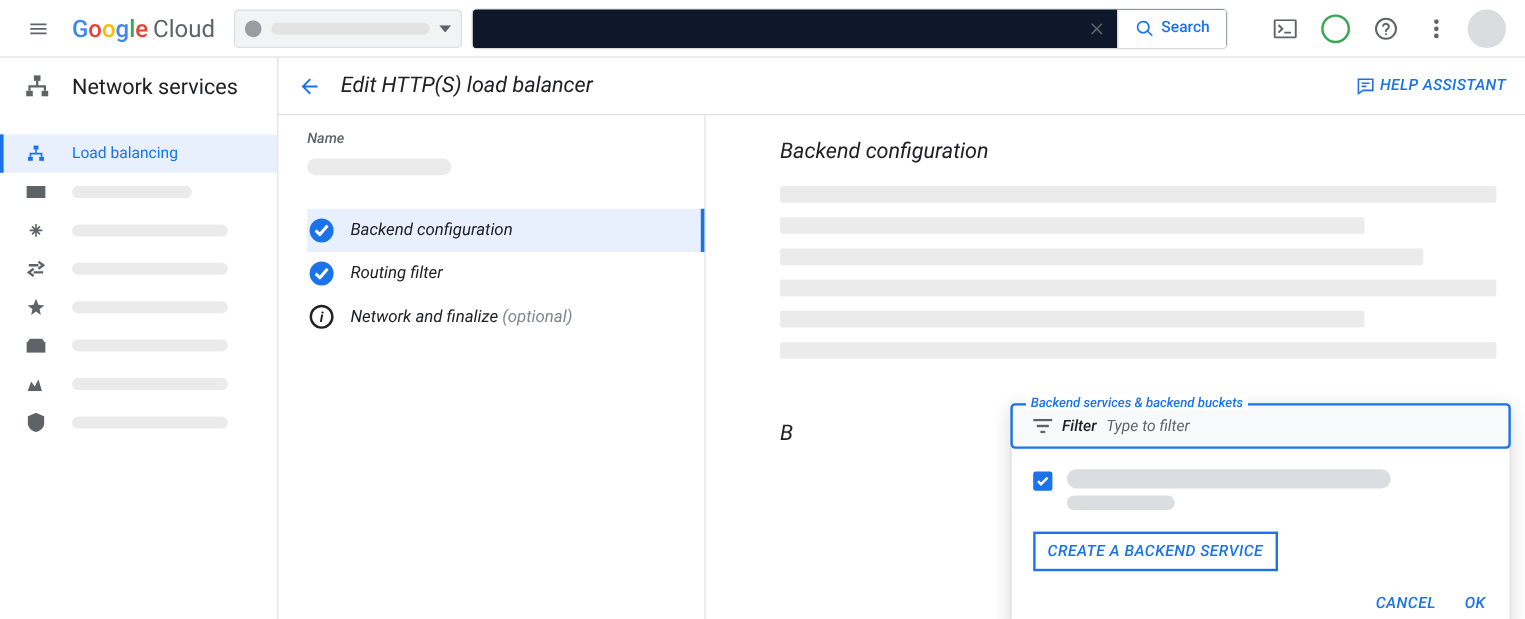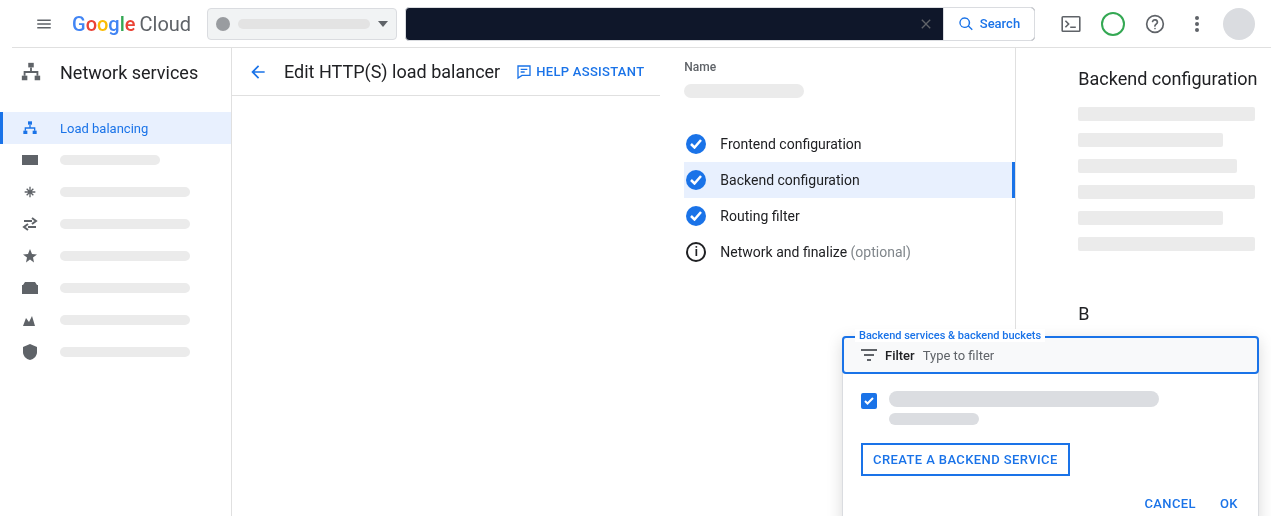--- a/index.html
+++ b/index.html
@@ -1,18 +1,18 @@
 <!DOCTYPE html>
 <html><head>
   <meta charset="utf-8">
   <style>
     * { margin:0; padding:0; box-sizing:border-box; font-family:"Google Sans",Roboto,Arial,sans-serif; }
     body { background:#fff; color:#202124; font-size:13px; width:1271px; height:516px; overflow:hidden; }
     
-    .topbar { height:48px; display:flex; align-items:center; padding:4px 12px; border-bottom:1px solid #e0e0e0; gap:8px;margin-left:12px; }
+    .topbar { height:48px; display:flex; align-items:center; padding:4px 12px; border-bottom:1px solid #e0e0e0; gap:8px; }
     .icon-btn { width:40px; height:40px; display:flex; align-items:center; justify-content:center; border-radius:50%; cursor:pointer; color:#5f6368; }
     .logo { display:flex; align-items:center; gap:4px; font-size:20px; margin-right:8px; cursor:pointer; }
     .logo-g { font-weight:500; }
     .logo-g span:nth-child(1){color:#4285f4;} .logo-g span:nth-child(2){color:#ea4335;} .logo-g span:nth-child(3){color:#fbbc04;} .logo-g span:nth-child(4){color:#4285f4;} .logo-g span:nth-child(5){color:#34a853;} .logo-g span:nth-child(6){color:#ea4335;}
     .logo-cloud { color:#5f6368; font-weight:400; }
     .project-picker { width:190px; height:32px; border:1px solid #dadce0; border-radius:4px; background:#f1f3f4; display:flex; align-items:center; padding:0 8px; gap:8px; cursor:pointer; }
     .pp-dot { width:14px; height:14px; border-radius:50%; background:#5f6368; flex-shrink:0; opacity:.6; }
     .pp-redact { height:10px; flex:1; background:#e3e3e3; border-radius:5px; }
     .search-wrap { display:flex; align-items:center; flex:1; max-width:630px; height:34px; border:1px solid #dadce0; border-radius:4px; background:#0f172a; overflow:hidden; }
     .search-input { flex:1; height:100%; border:none; background:transparent; outline:none; padding:0 10px; font-size:14px; }
@@ -23,21 +23,21 @@
     .avatar { width:32px; height:32px; border-radius:50%; background:#dadce0; }
     
     .main { display:flex; height:calc(100% - 48px); }
     .sidebar { width:232px; border-right:1px solid #e0e0e0; flex-shrink:0; }
     .sb-title { display:flex; align-items:center; gap:18px; height:48px; padding:0 20px; font-size:18px; color:#202124; }
     .sb-list { padding-top:16px; }
     .sb-item { display:flex; align-items:center; gap:20px; height:32px; padding:0 20px; color:#5f6368; cursor:pointer; }
     .sb-item.active { background:#e8f0fe; color:#1a73e8; border-left:3px solid #1a73e8; padding-left:17px; }
     .sb-icon { width:20px; display:flex; justify-content:center; flex-shrink:0; }
     .sb-redact { height:10px; background:#ebebeb; border-radius:5px; }
-    .content { flex:1; display:flex; position:relative; }
+    .content { flex:1; display:flex; flex-direction:column; position:relative;font-style:italic; }
     .page-hdr { height:48px; border-bottom:1px solid #e0e0e0; display:flex; align-items:center; padding:0 16px; gap:16px; }
     .back-arrow { color:#1a73e8; cursor:pointer; }
     .page-title { font-size:18px; }
     .help-ass { margin-left:auto; color:#1a73e8; font-weight:500; display:flex; align-items:center; gap:4px; cursor:pointer; font-size:13px; letter-spacing:.3px; }
     .cols { display:flex; flex:1; overflow:hidden;gap:36px; }
     .left-col { width:356px; border-right:1px solid #e0e0e0; padding:12px 24px; }
     .lbl { font-size:12px; color:#5f6368; font-weight:500; margin-bottom:10px; }
     .name-redact { width:120px; height:14px; background:#ebebeb; border-radius:7px; margin-bottom:28px; }
     .step { display:flex; align-items:center; gap:14px; height:36px; padding:0 2px; cursor:pointer; font-size:14px; border-radius:0; }
     .step.sel { background:#e8f0fe; border-right:3px solid #1a73e8; margin-right:-24px; padding-right:21px; }
@@ -225,28 +225,20 @@
             <path d="M7 8h10M7 12h6"></path>
           </svg>
         <span>HELP ASSISTANT</span>
       </span>
     </div>
 
     <div class="cols">
       <div class="left-col">
         <div class="lbl">Name</div>
         <div class="name-redact"></div>
-        <div class="step">
-          <span class="step-check">
-              <svg width="12" height="10" viewBox="0 0 12 10" fill="none" stroke="#fff" stroke-width="2.5">
-                <path d="M1 5l3.5 3.5L11 1"></path>
-              </svg>
-            </span>
-          <span>Frontend configuration</span>
-        </div>
         <div class="step sel">
           <span class="step-check">
               <svg width="12" height="10" viewBox="0 0 12 10" fill="none" stroke="#fff" stroke-width="2.5">
                 <path d="M1 5l3.5 3.5L11 1"></path>
               </svg>
             </span>
           <span>Backend configuration</span>
         </div>
         <div class="step">
           <span class="step-check">

